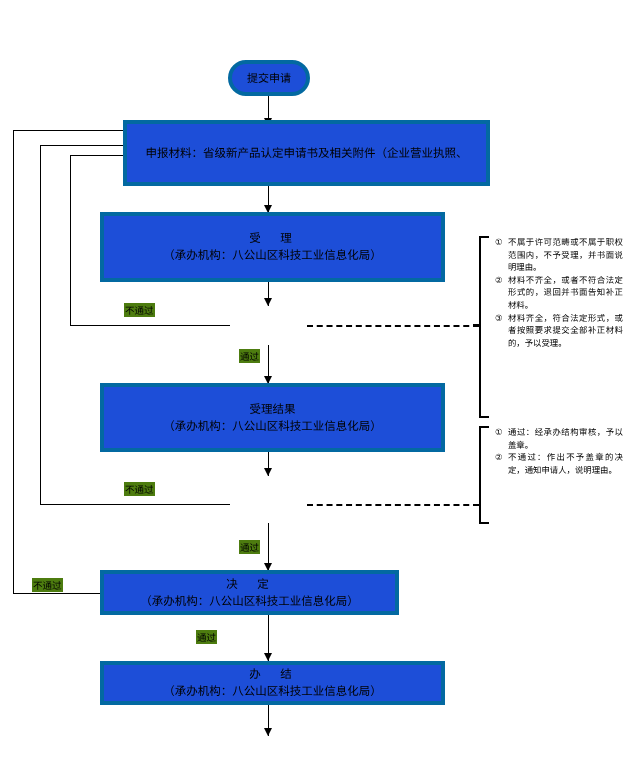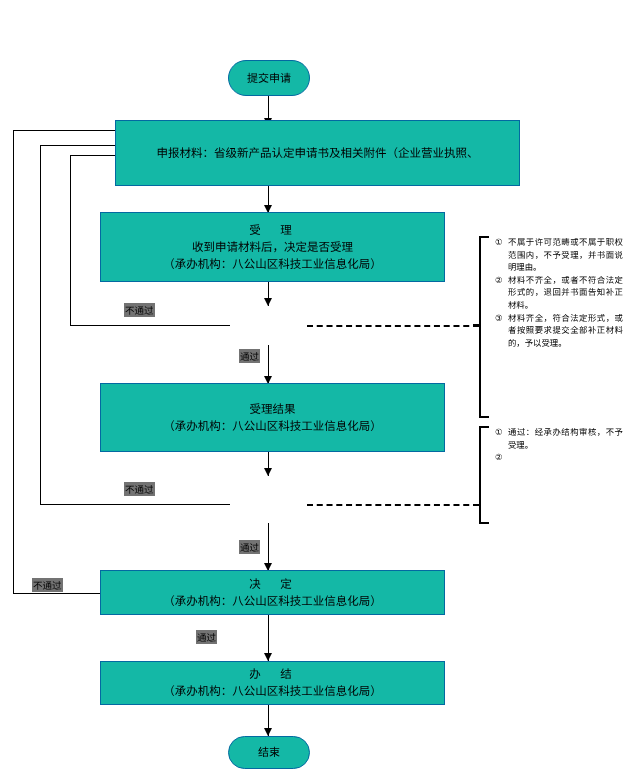--- a/index.html
+++ b/index.html
@@ -26,22 +26,22 @@
     font-size: 17px;
     font-weight: bold;
     letter-spacing: 1px;
     color: #000000;
     font-family: "DejaVu Serif", "Liberation Serif", serif;
   }
   
   .node {
     position: absolute;
     box-sizing: border-box;
-    border: 1px solid #0369a1;
-    background: #14b8a6;
+    border: 4px solid #0369a1;
+    background: #1d4ed8;
     display: flex;
     flex-direction: column;
     align-items: center;
     justify-content: center;
     text-align: center;
     color: #000000;
     font-size: 11.5px;
     line-height: 17px;
     z-index: 3;
   }
@@ -98,21 +98,21 @@
   }
   .arrow-r {
     border-top: 4px solid transparent;
     border-bottom: 4px solid transparent;
     border-left: 8px solid #000000;
   }
   .edge-label {
     position: absolute;
     font-size: 9.5px;
     color: #000000;
-    background: #737373;
+    background: #4d7c0f;
     white-space: nowrap;
     z-index: 4;
     padding: 0 1px;
   }
   
   .dashed {
     position: absolute;
     height: 0;
     border-top: 2px dashed #000000;
     z-index: 1;
@@ -206,50 +206,46 @@
   <div class="ln-h" style="left:13px; top:130px; width:119px;"></div>
   <div class="arrow-r" style="left:126px; top:126px;"></div>
 
   <div class="dashed" style="left:307px; top:325px; width:172px;"></div>
   <div class="dashed" style="left:307px; top:504px; width:172px;"></div>
 
   <div class="node terminator" style="left:228px; top:60px; width:82px; height:36px;">
     <span class="ln">提交申请</span>
   </div>
 
-  <div class="node" style="left:115px; top:120px; width:405px; height:66px;">
+  <div class="node" style="left:123px; top:120px; width:367px; height:66px;">
     <span class="ln">申报材料：省级新产品认定申请书及相关附件（企业营业执照、</span>
   </div>
 
   <div class="node" style="left:100px; top:212px; width:345px; height:70px;">
     <span class="ln head">受　理</span>
-    <span class="ln">收到申请材料后，决定是否受理</span>
     <span class="ln">（承办机构：八公山区科技工业信息化局）</span>
   </div>
 
 
   <div class="node" style="left:100px; top:383px; width:345px; height:69px;">
     <span class="ln">受理结果</span>
     <span class="ln">（承办机构：八公山区科技工业信息化局）</span>
   </div>
 
 
-  <div class="node" style="left:100px; top:570px; width:345px; height:45px;">
+  <div class="node" style="left:100px; top:570px; width:299px; height:45px;">
     <span class="ln head">决　定</span>
     <span class="ln">（承办机构：八公山区科技工业信息化局）</span>
   </div>
 
   <div class="node" style="left:100px; top:661px; width:345px; height:44px;">
     <span class="ln head">办　结</span>
     <span class="ln">（承办机构：八公山区科技工业信息化局）</span>
   </div>
 
-  <div class="node terminator" style="left:228px; top:736px; width:82px; height:33px;">
-    <span class="ln">结束</span>
-  </div>
 
   <div class="edge-label" style="left:124px; top:303px;">不通过</div>
   <div class="edge-label" style="left:239px; top:349px;">通过</div>
   <div class="edge-label" style="left:124px; top:482px;">不通过</div>
   <div class="edge-label" style="left:239px; top:540px;">通过</div>
   <div class="edge-label" style="left:32px; top:578px;">不通过</div>
   <div class="edge-label" style="left:196px; top:630px;">通过</div>
 
   <div class="note" style="left:479px; top:236px; width:148px; height:182px;">
     <div class="brk"></div>
@@ -269,21 +265,22 @@
       </li>
     </ol>
   </div>
 
   <div class="note" style="left:479px; top:426px; width:148px; height:98px;">
     <div class="brk"></div>
     <div class="tick" style="top:78px;"></div>
     <ol>
       <li>
         <span class="num">①</span>
-        <span>通过：经承办结构审核，不予受理。</span>
+        <span>通过：经承办结构审核，予以盖章。</span>
       </li>
       <li>
         <span class="num">②</span>
+        <span>不通过：作出不予盖章的决定，通知申请人，说明理由。</span>
       </li>
     </ol>
   </div>
 
 </div>
 
 </body></html>

